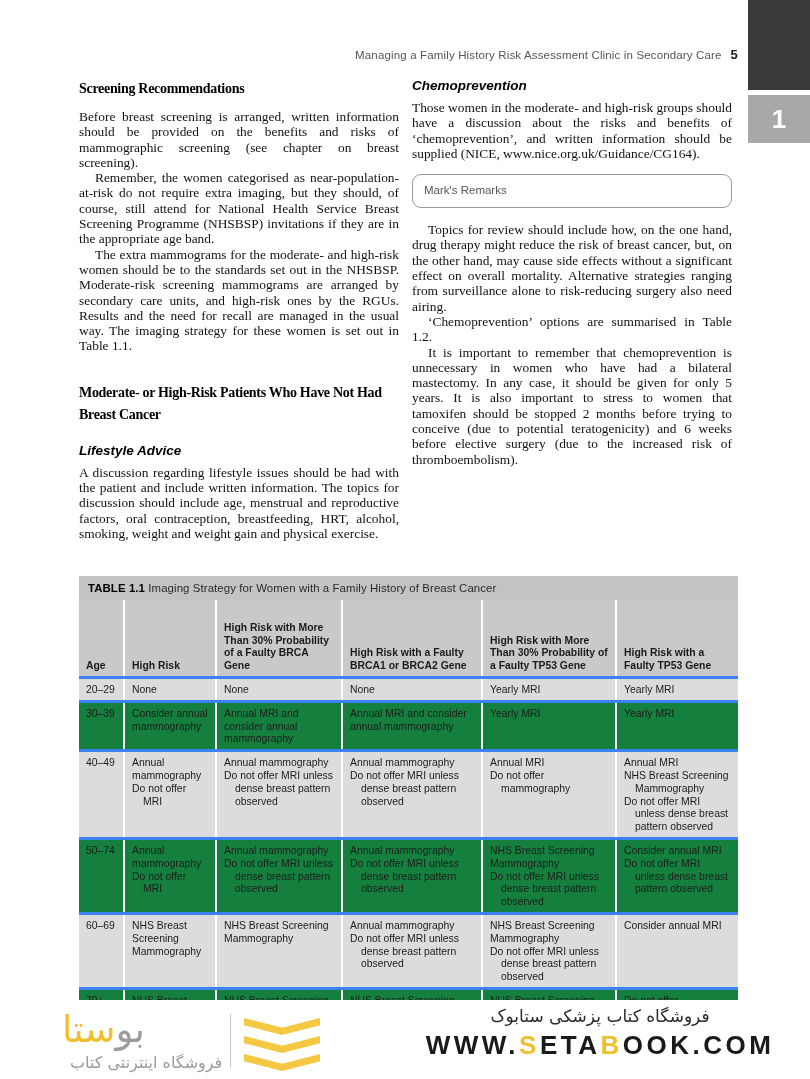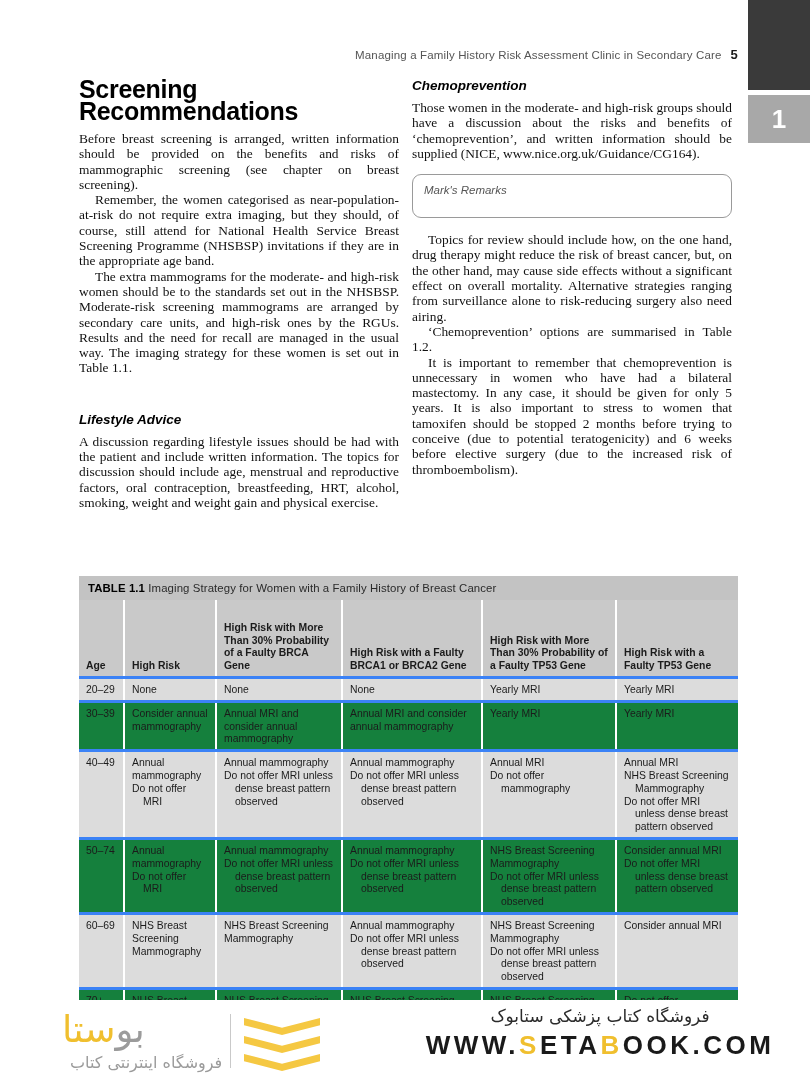--- a/index.html
+++ b/index.html
@@ -64,23 +64,23 @@
 
   
   .col {
     position: absolute;
     width: 320px;
   }
   .col-left  { left: 79px; top: 78px; }
   .col-right { left: 412px; top: 78px; }
 
   h1.sect {
-    font-family: Liberation Sans, sans-serif;
-    font-weight: bold;
-    font-size: 25px;
+    font-family: Liberation Serif, serif;
+    font-weight: bold;
+    font-size: 14px;
     line-height: 22px;
     letter-spacing: -0.3px;
     margin: 0 0 9px 0;
     color: #000;
   }
   h1.sect.second {
     margin-top: 0;
   }
   h2.sub {
     font-family: "Liberation Sans", sans-serif;
@@ -110,22 +110,21 @@
     border: 1px solid #9a9a9a;
     border-radius: 9px;
     padding: 9px 11px 11px 11px;
     margin: 13px 0 0 0;
     background: #ffffff;
   }
   .remarks-title {
     font-family: "Liberation Sans", sans-serif;
     font-size: 11.5px;
     color: #555555;
-    margin-bottom: 10px;
-    font-style: italic;
+    margin-bottom: 0;
   }
   .remarks-body {
     font-family: "Liberation Sans", sans-serif;
     font-size: 10.6px;
     line-height: 13.2px;
     color: #1a1a1a;
     text-align: justify;
   }
 
   
@@ -272,20 +271,21 @@
   <div class="running-head">
     <span>Managing a Family History Risk Assessment Clinic in Secondary Care</span><span class="folio">5</span>
   </div>
 
   <div class="col col-left">
     <h1 class="sect">Screening Recommendations</h1>
     <p class="body">Before breast screening is arranged, written information should be provided on the benefits and risks of mammographic screening (see chapter on breast screening).</p>
     <p class="body indent">Remember, the women categorised as near-population-at-risk do not require extra imaging, but they should, of course, still attend for National Health Service Breast Screening Programme (NHSBSP) invitations if they are in the appropriate age band.</p>
     <p class="body indent">The extra mammograms for the moderate- and high-risk women should be to the standards set out in the NHSBSP. Moderate-risk screening mammograms are arranged by secondary care units, and high-risk ones by the RGUs. Results and the need for recall are managed in the usual way. The imaging strategy for these women is set out in Table 1.1.</p>
     <div class="gap-lg"></div>
+    <h1 class="sect second">Moderate- or High-Risk Patients Who Have Not Had Breast Cancer</h1>
     <div class="gap-sm"></div>
     <h2 class="sub">Lifestyle Advice</h2>
     <p class="body">A discussion regarding lifestyle issues should be had with the patient and include written information. The topics for discussion should include age, menstrual and reproductive factors, oral contraception, breastfeeding, HRT, alcohol, smoking, weight and weight gain and physical exercise.</p>
   </div>
 
   <div class="col col-right">
     <h2 class="sub">Chemoprevention</h2>
     <p class="body">Those women in the moderate- and high-risk groups should have a discussion about the risks and benefits of ‘chemoprevention’, and written information should be supplied (NICE, www.nice.org.uk/Guidance/CG164).</p>
 
     <div class="remarks">

